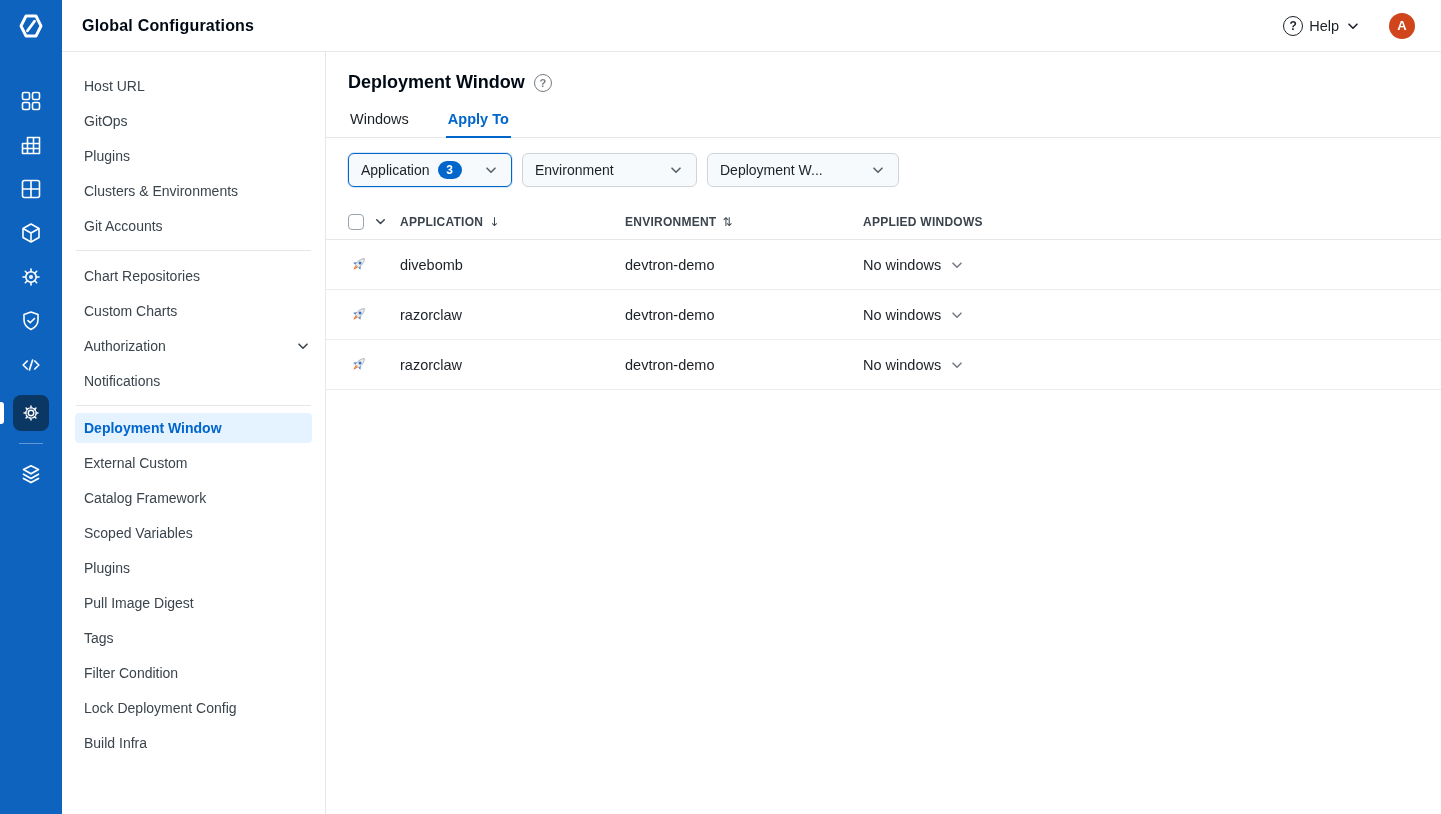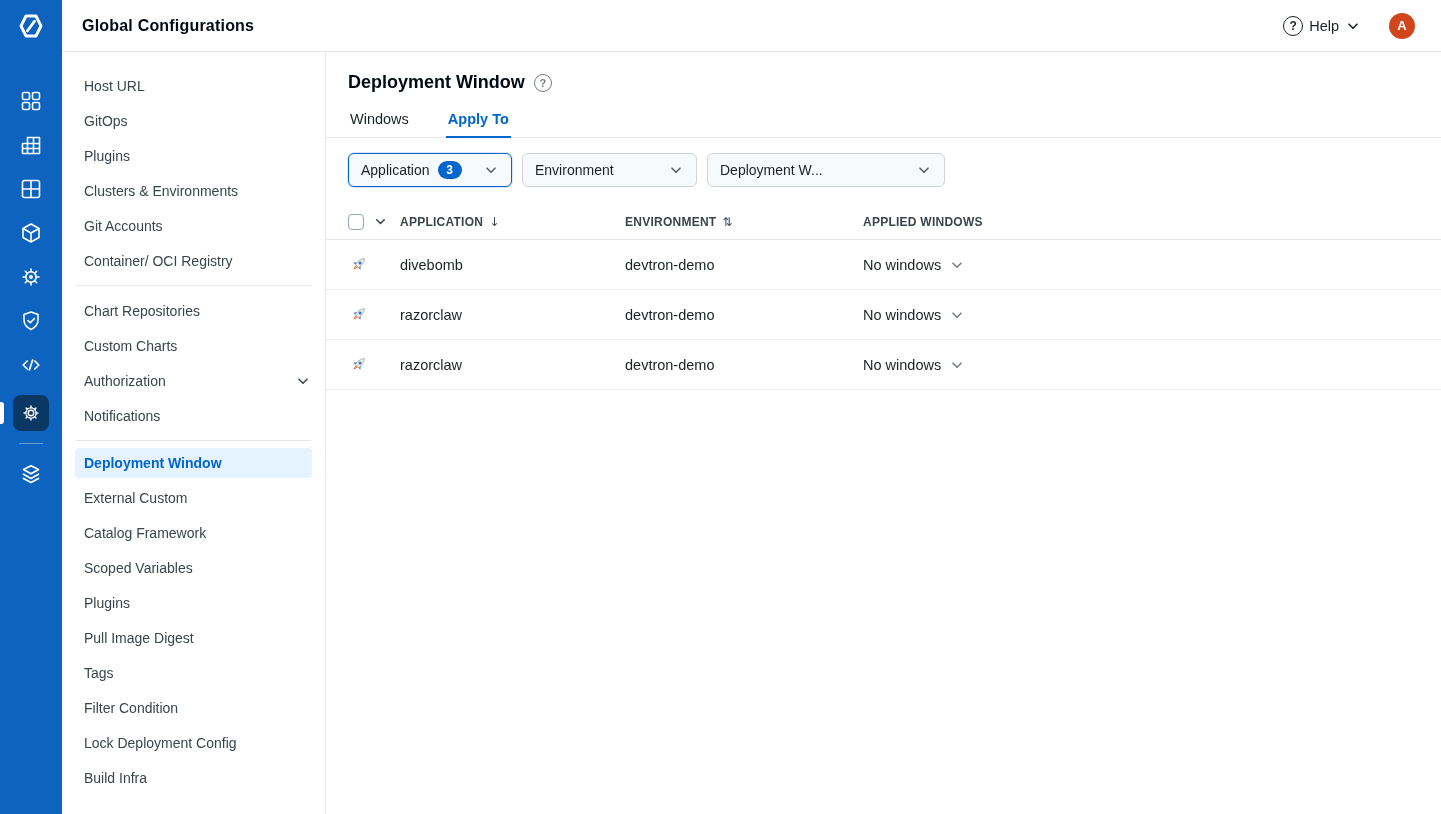--- a/index.html
+++ b/index.html
@@ -44,21 +44,21 @@
   .tabs { display:flex; gap:35px; margin-top:14px; border-bottom:1px solid #E5E8EB; margin-left:-22px; margin-right:-22px; padding-left:22px; }
   .tab { font-size:14.5px; color:#1B2126; padding:4px 2px 9px; cursor:pointer; border-bottom:2px solid transparent; margin-bottom:-1px; }
   .tab.active { color:#0066CC; font-weight:700; border-bottom-color:#0066CC; }
 
   .filters { display:flex; gap:10px; padding:15px 22px 0; }
   .filter-btn { display:flex; align-items:center; height:34px; background:#F7FAFC; border:1px solid #D0D4D9; border-radius:6px; padding:0 12px; font-size:14px; color:#1B2126; cursor:pointer; font-family:"Liberation Sans", sans-serif; }
   .filter-btn.focused { border:1px solid #0066CC; box-shadow:0 0 0 1px rgba(0,102,204,.15); }
   .filter-btn .flabel { white-space:nowrap; }
   .filter-btn .badge { background:#0066CC; color:#fff; font-size:12px; font-weight:700; min-width:24px; height:18px; padding:0 7px; border-radius:9px; display:inline-flex; align-items:center; justify-content:center; margin-left:8px; }
   .filter-btn .chev { margin-left:auto; padding-left:14px; display:flex; }
-  .w-app { width:164px; } .w-env { width:175px; } .w-dw { width:238px; }
+  .w-app { width:164px; } .w-env { width:175px; } .w-dw { width:192px; }
 
   
   .grid-cols { display:grid; grid-template-columns:52px 225px 238px 1fr; align-items:center; padding:0 22px; }
   .thead { height:36px; margin-top:17px; border-bottom:1px solid #E5E8EB; }
   .th { font-size:12px; font-weight:700; color:#3B444C; letter-spacing:.25px; display:flex; align-items:center; gap:6px; cursor:pointer; }
   .sort-glyph { font-family:"DejaVu Sans", sans-serif; font-size:12px; color:#3B444C; font-weight:400; }
   .check-cell { display:flex; align-items:center; gap:9px; }
   .checkbox { width:16px; height:16px; border:1.5px solid #9AA4AE; border-radius:4px; background:#fff; cursor:pointer; }
   .trow { height:50px; border-bottom:1px solid #EAEEF1; cursor:pointer; }
   .cell { font-size:14.5px; color:#1B2126; }
@@ -176,21 +176,20 @@
     </header>
 
     <div class="content-row">
 
       <aside class="sidebar">
         <div class="nav-item">Host URL</div>
         <div class="nav-item">GitOps</div>
         <div class="nav-item">Plugins</div>
         <div class="nav-item">Clusters &amp; Environments</div>
         <div class="nav-item">Git Accounts</div>
-        <div class="nav-item">Container/ OCI Registry</div>
         <div class="side-divider"></div>
         <div class="nav-item">Chart Repositories</div>
         <div class="nav-item">Custom Charts</div>
         <div class="nav-item">
           <span>Authorization</span>
           <svg class="chev-right" width="16" height="16" viewBox="0 0 16 16" style="color:#3B444C">
               <use href="#chev-down"></use>
             </svg>
         </div>
         <div class="nav-item">Notifications</div>

